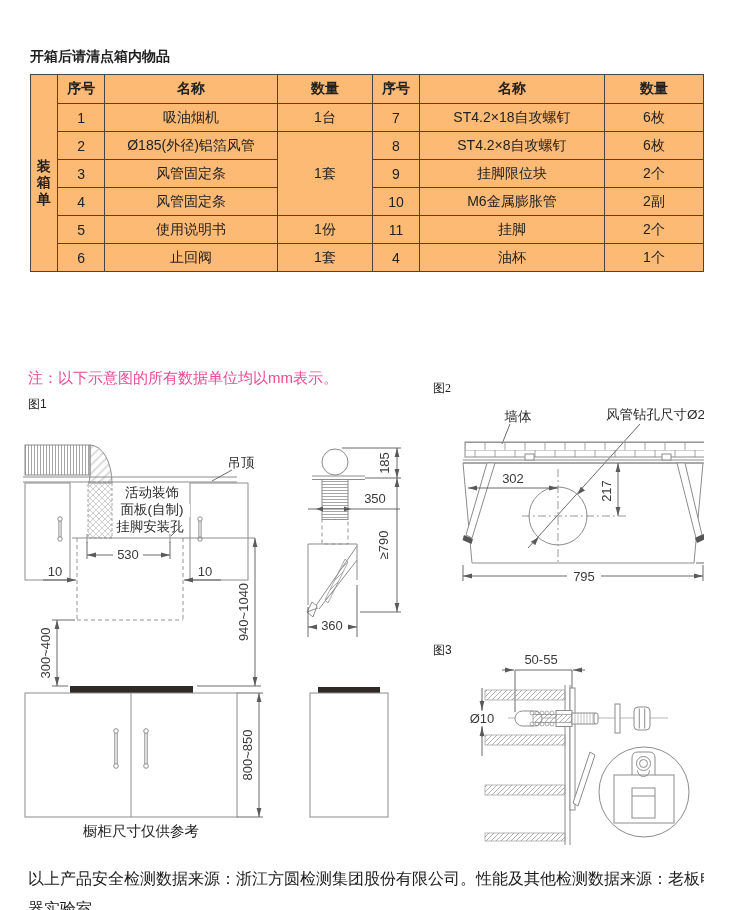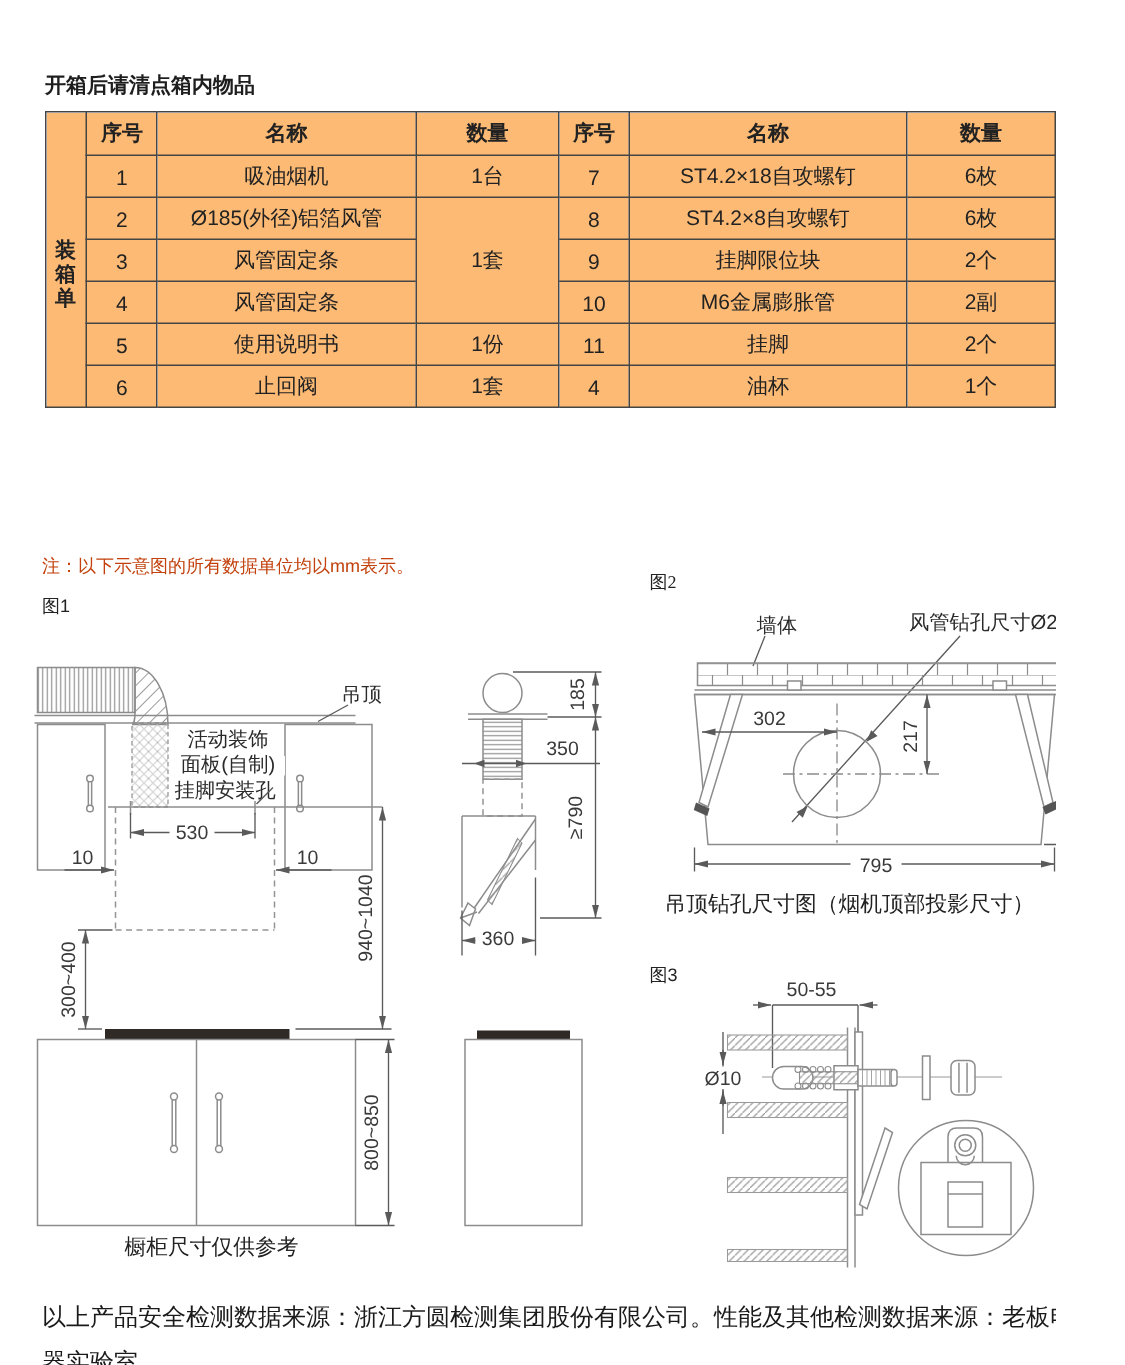--- a/index.html
+++ b/index.html
@@ -8,21 +8,21 @@
   .doc-title{position:absolute;left:30px;top:8px;font-size:14px;font-weight:700;color:#1e1e1e;}
   table.pack{position:absolute;left:30px;top:34px;border-collapse:collapse;table-layout:fixed;
              font-size:14px;color:#222;}
   table.pack td,table.pack th{border:1.6px solid #454545;text-align:center;vertical-align:middle;
              padding:0;height:27px;background:#fdba74;overflow:hidden;white-space:nowrap;}
   table.pack th{font-weight:700;height:28px;}
   td.side{background:#e9e9e9;vertical-align:middle;}
   .side-text{writing-mode:vertical-lr;text-orientation:upright;letter-spacing:16px;
              font-weight:700;font-size:14px;display:inline-block;}
   .section-heading{position:absolute;left:27px;top:256px;font-size:27px;font-weight:400;color:#2b2b2b;}
-  .note-line{position:absolute;left:28px;top:329px;font-size:12px;color:#c2410c;}
+  .note-line{position:absolute;left:28px;top:329px;font-size:15px;color:#ec4899;}
   .fig-label{position:absolute;font-size:12px;color:#222;}
   #fig1-label{left:28px;top:356px;}
   #fig2-label{left:433px;top:340px;font-family:Liberation Serif, serif;}
   #fig3-label{left:433px;top:602px;}
   .fig-caption{position:absolute;font-size:14.5px;color:#222;}
   #fig2-caption{left:443px;top:553px;}
   .footer-text{position:absolute;left:28px;top:824px;width:702px;font-size:16px;
                line-height:1.9;color:#1a1a1a;}
   svg.fig{position:absolute;overflow:visible;}
   #fig1-svg{left:15px;top:395px;}
@@ -356,21 +356,20 @@
 
     <g>
       <line x1="33" y1="160" x2="33" y2="176" class="diml"></line>
       <line x1="273" y1="160" x2="273" y2="176" class="diml"></line>
       <line x1="33" y1="171" x2="273" y2="171" class="dim2"></line>
       <rect x="137" y="164" width="34" height="14" class="wbg"></rect>
       <text class="dt" x="154" y="176" text-anchor="middle">795</text>
     </g>
   </svg>
 
-  <div class="fig-caption" id="fig2-caption">吊顶钻孔尺寸图（烟机顶部投影尺寸）</div>
 
   <svg id="fig3-svg" class="fig" width="320" height="215" viewBox="0 0 320 215">
 
     <g>
       <text class="dt" x="111" y="22" text-anchor="middle">50-55</text>
       <line x1="85" y1="28" x2="142" y2="28" class="diml"></line>
       <line x1="72" y1="28" x2="84" y2="28" class="dime"></line>
       <line x1="155" y1="28" x2="143" y2="28" class="dime"></line>
       <line x1="85" y1="28" x2="85" y2="70" class="diml"></line>
       <line x1="142" y1="28" x2="142" y2="46" class="diml"></line>

